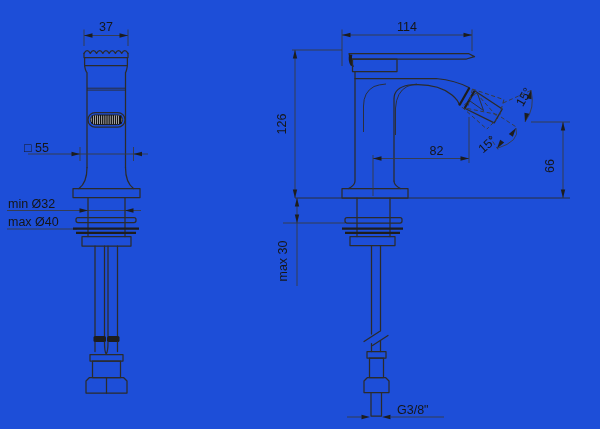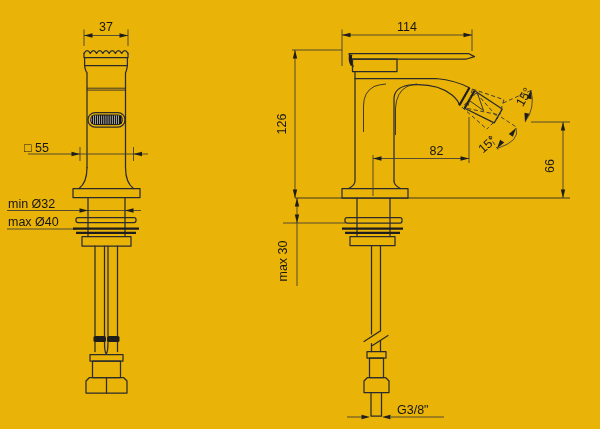--- a/index.html
+++ b/index.html
@@ -1,16 +1,16 @@
 <!DOCTYPE html>
 <html><head>
 <meta charset="utf-8">
 <style>
   html,body{margin:0;padding:0;background:#fff;}
-  .sheet{position:relative;width:600px;height:429px;background:#eab308;overflow:hidden;
+  .sheet{position:relative;width:600px;height:429px;background:#1d4ed8;overflow:hidden;
          font-family:"Liberation Sans", sans-serif;}
   svg{display:block;}
   .ln   {stroke:#2b2b2b;stroke-width:1.25;fill:none;stroke-linecap:round;stroke-linejoin:round;}
   .lnT  {stroke:#2b2b2b;stroke-width:0.9;fill:none;}
   .dim  {stroke:#3a3a3a;stroke-width:0.85;fill:none;}
   .hv   {stroke:#1d1d1d;stroke-width:2.2;fill:none;}
   .dash {stroke:#3a3a3a;stroke-width:0.9;fill:none;stroke-dasharray:4 2.6;}
   .arr  {fill:#1d1d1d;stroke:none;}
   .dark {fill:#1d1d1d;stroke:none;}
   .wht  {fill:#ffffff;}

